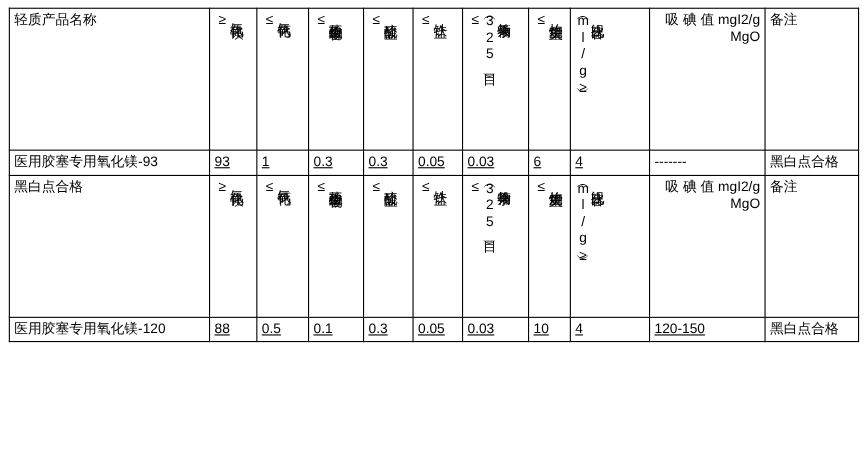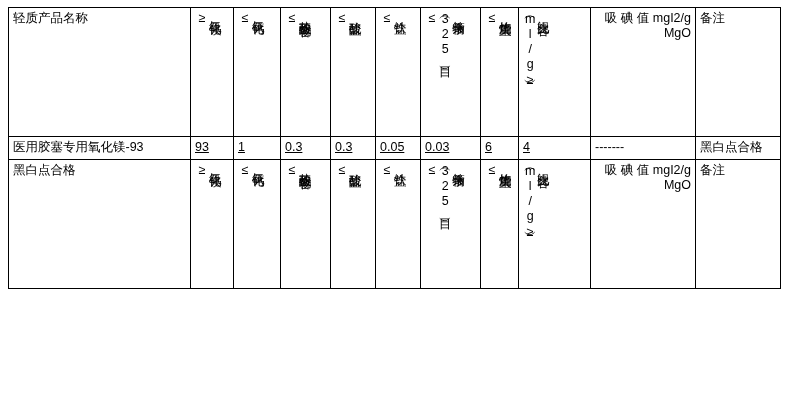--- a/index.html
+++ b/index.html
@@ -141,16 +141,29 @@
 ≤</span></td>
         <td><span class="vert">灼烧失重
 ≤</span></td>
         <td><span class="vert">视比容
 （ml/g）≥</span></td>
         <td class="iodine">吸  碘  值
 mgI2/gMgO</td>
         <td>备注</td>
       </tr>
 
+      <tr>
+        <td>医用胶塞专用氧化镁-120</td>
+        <td class="num">88</td>
+        <td class="num">0.5</td>
+        <td class="num">0.1</td>
+        <td class="num">0.3</td>
+        <td class="num">0.05</td>
+        <td class="num">0.03</td>
+        <td class="num">10</td>
+        <td class="num">4</td>
+        <td class="num">120-150</td>
+        <td class="wide-note">黑白点合格</td>
+      </tr>
 
     </tbody>
   </table>
 </div>
 
 </body></html>

